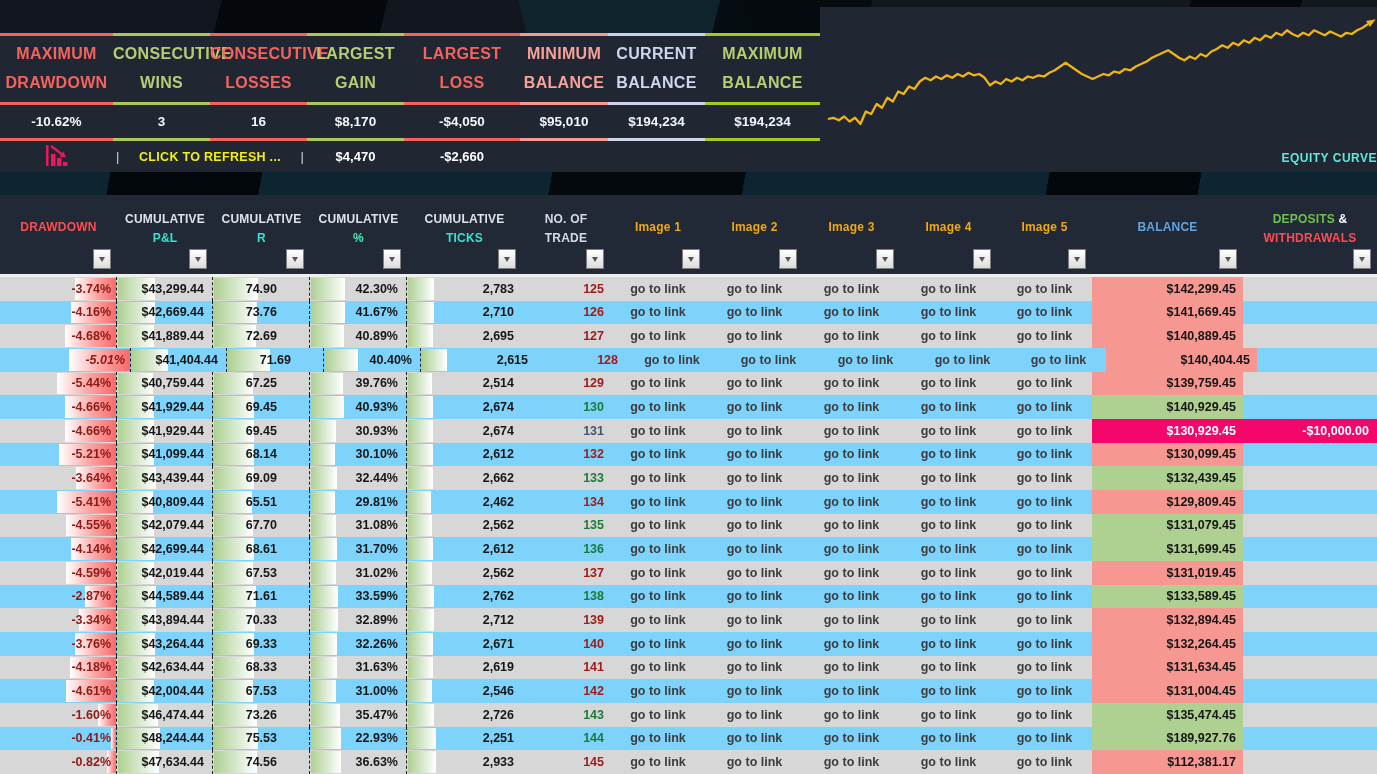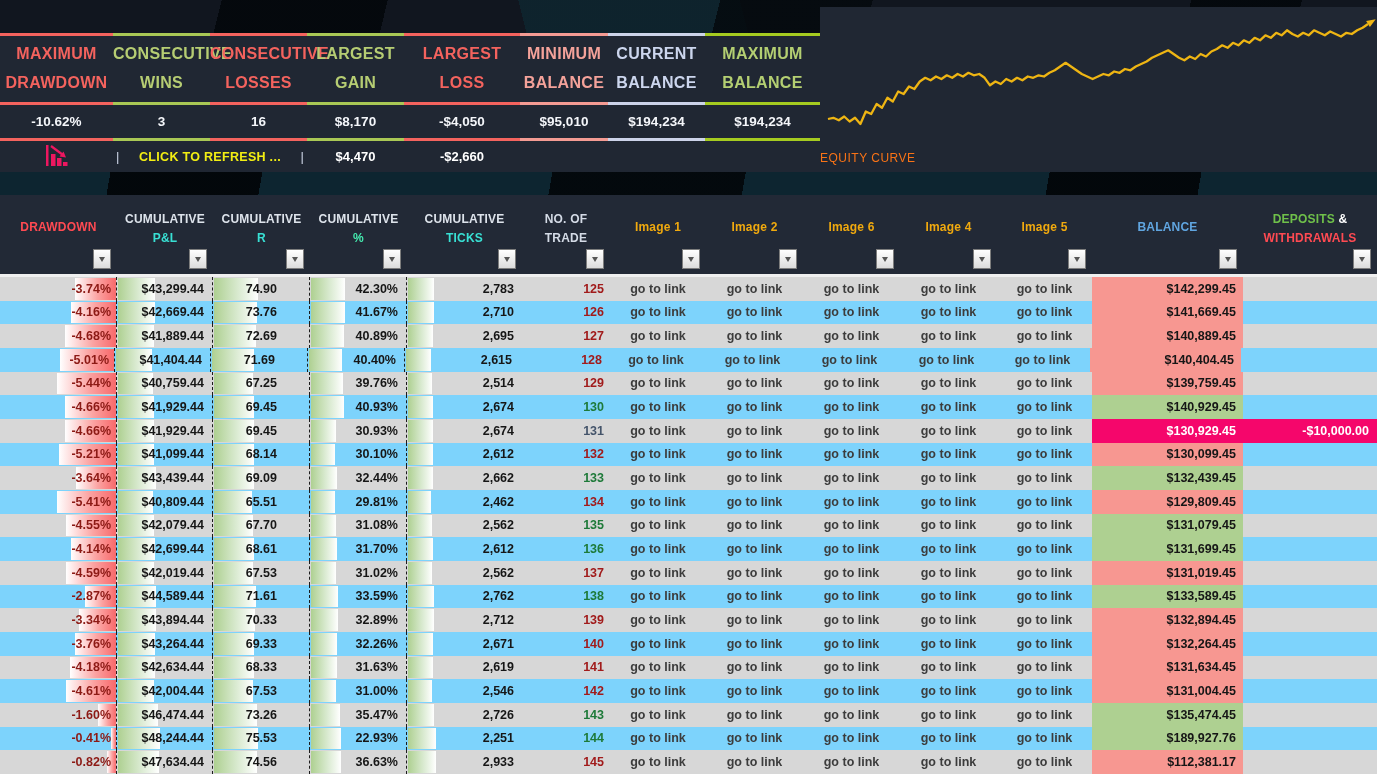--- a/index.html
+++ b/index.html
@@ -34,22 +34,22 @@
   .kpi-row2{height:31px;display:flex;align-items:center;color:#fff;font-weight:700;font-size:13px;}
   .r2-cell{box-sizing:border-box;}
   .r2-icon-cell{width:113px;display:flex;justify-content:center;align-items:center;cursor:pointer;}
   .r2-refresh{width:194px;display:flex;justify-content:space-between;align-items:center;padding:0 3px;cursor:pointer;}
   .pipe{color:#cdd5e6;font-weight:400;font-size:13px;}
   .refresh-label{color:#f2ee13;font-size:12.5px;letter-spacing:.3px;}
   .r2-gain{width:97px;text-align:center;}
   .r2-loss{width:116px;text-align:center;}
 
   .equity-panel{position:absolute;left:820px;top:7px;width:557px;height:165px;background:#202733;}
-  .equity-title{position:absolute;bottom:7px;left:0;width:100%;text-align:left;
-                color:#f97316;font-weight:400;font-size:12px;letter-spacing:.5px;}
+  .equity-title{position:absolute;bottom:7px;left:0;width:100%;text-align:right;
+                color:#5eead4;font-weight:700;font-size:12px;letter-spacing:.5px;}
 
   
   .thead{position:relative;display:flex;width:100%;height:79px;background:#222936;}
   .th{position:relative;box-sizing:border-box;display:flex;flex-direction:column;justify-content:flex-start;
       padding-top:15px;align-items:center;font-weight:700;font-size:12px;letter-spacing:.2px;}
   .th .lbl{text-align:center;line-height:1.55;}
   .th.single{justify-content:center;padding-top:0;padding-bottom:14px;}
   .filter-btn{position:absolute;right:6px;bottom:5px;width:16px;height:18px;
               background:linear-gradient(180deg,#ffffff,#dcdcdc);border:1px solid #7d7d7d;
               display:flex;align-items:center;justify-content:center;cursor:pointer;}
@@ -262,21 +262,21 @@
       <div class="th single" style="width: 97px;">
         <div class="lbl">
           <div style="color: rgb(240, 169, 14);">Image 2</div>
         </div>
         <div class="filter-btn">
           <span class="tri"></span>
         </div>
       </div>
       <div class="th single" style="width: 97px;">
         <div class="lbl">
-          <div style="color: rgb(240, 169, 14);">Image 6</div>
+          <div style="color: rgb(240, 169, 14);">Image 3</div>
         </div>
         <div class="filter-btn">
           <span class="tri"></span>
         </div>
       </div>
       <div class="th single" style="width: 97px;">
         <div class="lbl">
           <div style="color: rgb(240, 169, 14);">Image 4</div>
         </div>
         <div class="filter-btn">
@@ -406,21 +406,21 @@
         <div class="td c-link" style="width: 97px; color: rgb(60, 60, 60);">go to link</div>
         <div class="td c-link" style="width: 97px; color: rgb(60, 60, 60);">go to link</div>
         <div class="td c-link" style="width: 97px; color: rgb(60, 60, 60);">go to link</div>
         <div class="td c-link" style="width: 95px; color: rgb(60, 60, 60);">go to link</div>
         <div class="td c-bal ra" style="width: 151px; background: rgb(247, 151, 145);">
           <span class="txt" style="padding-right: 7px;">$140,889.45</span>
         </div>
         <div class="td c-dw" style="width: 134px;"></div>
       </div>
       <div class="row even">
-        <div class="td c-dd ra dashed" style="width: 115px;">
+        <div class="td c-dd ra dashed" style="width: 131px; font-style: italic;">
           <span class="bar red" style="width: 47.2%;"></span>
           <span class="txt" style="padding-right: 5px; color: rgb(140, 26, 21);">-5.01%</span>
         </div>
         <div class="td c-pnl ra dashed" style="width: 96px;">
           <span class="bar green" style="width: 37.6%;"></span>
           <span class="txt" style="padding-right: 8px;">$41,404.44</span>
         </div>
         <div class="td c-r ra dashed" style="width: 97px;">
           <span class="bar green" style="width: 43.4%;"></span>
           <span class="txt" style="padding-right: 32px;">71.69</span>

